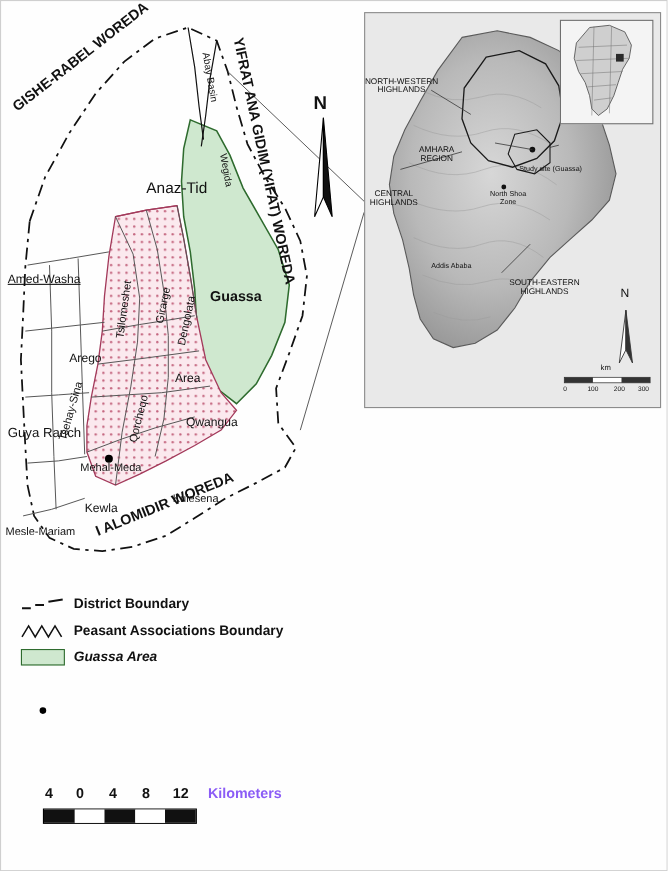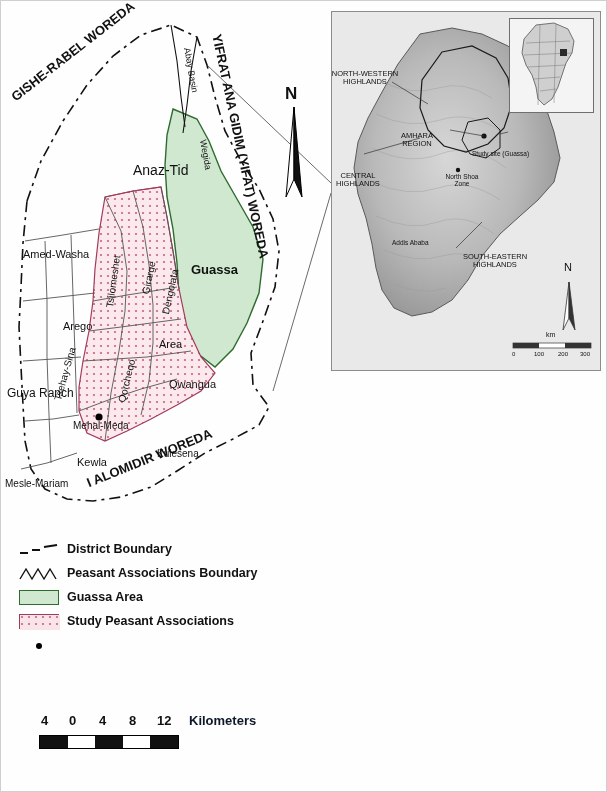--- a/index.html
+++ b/index.html
@@ -117,21 +117,21 @@
     font-size: 13px;
     font-weight: bold;
     color: #111;
     top: 0;
   }
   #scale-unit {
     position: absolute;
     left: 152px; top: 0;
     font-size: 13px;
     font-weight: bold;
-    color: #0f172a;
+    color: #8b5cf6;
   }
   #scale-bar-graphic {
     position: absolute;
     left: 2px; top: 22px;
     width: 140px; height: 14px;
     border: 1px solid #000;
     box-sizing: border-box;
     display: flex;
   }
   #scale-bar-graphic div { height: 100%; }
@@ -214,21 +214,21 @@
 
     <span class="lbl bold" style="left:222px; top:32px; font-size:13px; transform:rotate(78deg); transform-origin:left top;">YIFRAT ANA GIDIM (YIFAT) WOREDA</span>
 
     <span class="lbl bold" style="left:84px; top:476px; font-size:13px; transform:rotate(-22deg); transform-origin:left top;">I ALOMIDIR WOREDA</span>
 
     <span class="lbl" style="left:190px; top:46px; font-size:9px; transform:rotate(80deg); transform-origin:left top;">Abay Basin</span>
     <span class="lbl" style="left:206px; top:138px; font-size:9px; transform:rotate(80deg); transform-origin:left top;">Wegida</span>
 
     <span class="lbl" style="left:132px; top:162px; font-size:14px;">Anaz-Tid</span>
 
-    <span class="lbl" style="left:22px; top:248px; font-size:11px;">Amed-Washa</span>
+    <span class="lbl" style="left:6px; top:248px; font-size:11px;text-decoration:underline;">Amed-Washa</span>
 
     <span class="lbl" style="left:62px; top:320px; font-size:11px;">Arego</span>
 
     <span class="lbl" style="left:6px; top:386px; font-size:12px;">Guya Ranch</span>
 
     <span class="lbl" style="left:4px; top:478px; font-size:10px;">Mesle-Mariam</span>
 
     <span class="lbl" style="left:52px; top:398px; font-size:10px; transform:rotate(-74deg); transform-origin:left top;">Tsehay-Sina</span>
 
     <span class="lbl" style="left:104px; top:306px; font-size:10px; transform:rotate(-82deg); transform-origin:left top;">Tsilomeshet</span>
@@ -296,21 +296,21 @@
       <path d="M0,160 L96,126" stroke="none" fill="none"></path>
     </svg>
 
     
     <span class="lbl" style="left:-2px; top:58px; font-size:7.5px; width:70px; white-space:normal; text-align:center;">NORTH-WESTERN HIGHLANDS</span>
 
     <span class="lbl" style="left:-4px; top:160px; font-size:7.5px; width:60px; white-space:normal; text-align:center;">CENTRAL HIGHLANDS</span>
 
     <span class="lbl" style="left:126px; top:241px; font-size:7.5px; width:74px; white-space:normal; text-align:center;">SOUTH-EASTERN HIGHLANDS</span>
 
-    <span class="lbl" style="left:60px; top:120px; font-size:7.5px; width:50px; white-space:normal; text-align:center;">AMHARA REGION</span>
+    <span class="lbl" style="left:40px; top:120px; font-size:7.5px; width:50px; white-space:normal; text-align:center;">AMHARA REGION</span>
 
     <span class="lbl" style="left:110px; top:162px; font-size:6.5px; width:40px; white-space:normal; text-align:center;">North Shoa Zone</span>
 
     <span class="lbl" style="left:140px; top:139px; font-size:6.5px;">Study site (Guassa)</span>
 
     <span class="lbl" style="left:60px; top:228px; font-size:6.5px;">Addis Ababa</span>
 
     
     <div class="abs" style="left:224px; top:262px; width:26px; height:62px;">
       <svg width="26" height="62" viewBox="0 0 26 62">
@@ -366,39 +366,25 @@
 
     <div class="legend-row" style="top:24px;">
       <span class="legend-key key-pa">
         <svg width="40" height="15" viewBox="0 0 40 15">
           <path d="M1,13 L7,3 L13,13 L19,3 L25,13 L31,3 L37,13" stroke="#111" stroke-width="1.4" fill="none"></path>
         </svg>
       </span>
       <span class="legend-text">Peasant Associations Boundary</span>
     </div>
 
-    <div class="legend-row" style="top:48px;">
+    <div class="legend-row" style="top:48px;font-style:italic;">
       <span class="legend-key key-guassa"></span>
       <span class="legend-text">Guassa Area</span>
     </div>
 
-    <div class="legend-row" style="top:72px;">
-      <span class="legend-key key-study">
-        <svg width="40" height="15" viewBox="0 0 40 15" style="position:absolute;left:0;top:0;">
-          <rect width="40" height="15" fill="url(#dotfill2)"></rect>
-          <defs>
-            <pattern id="dotfill2" width="7" height="7" patternUnits="userSpaceOnUse">
-              <rect width="7" height="7" fill="#f9e4ea"></rect>
-              <circle cx="2" cy="2" r="1.1" fill="#c4667f"></circle>
-            </pattern>
-          </defs>
-        </svg>
-      </span>
-      <span class="legend-text">Study Peasant Associations</span>
-    </div>
 
     <div class="legend-row" style="top:96px;">
       <span class="legend-key key-town">
         <svg width="40" height="15" viewBox="0 0 40 15">
           <circle cx="20" cy="8" r="3" fill="#000"></circle>
         </svg>
       </span>
     </div>
   </div>
 

